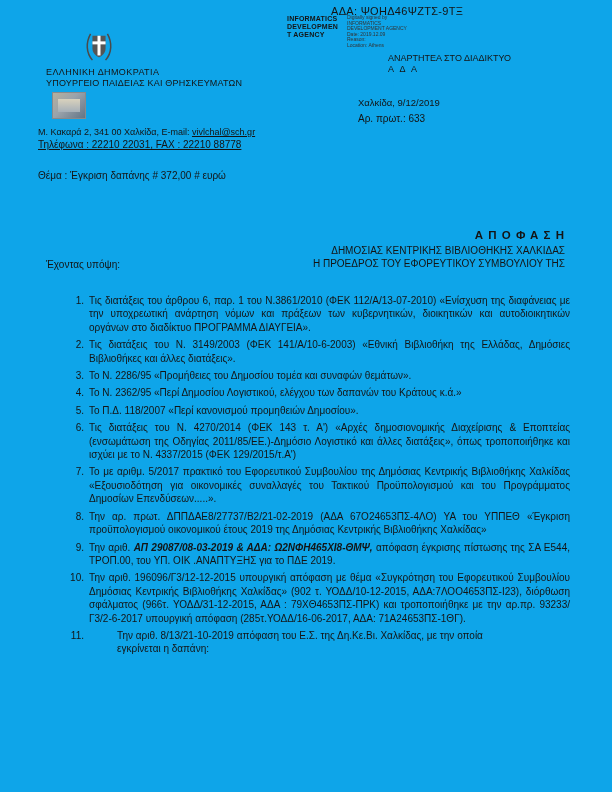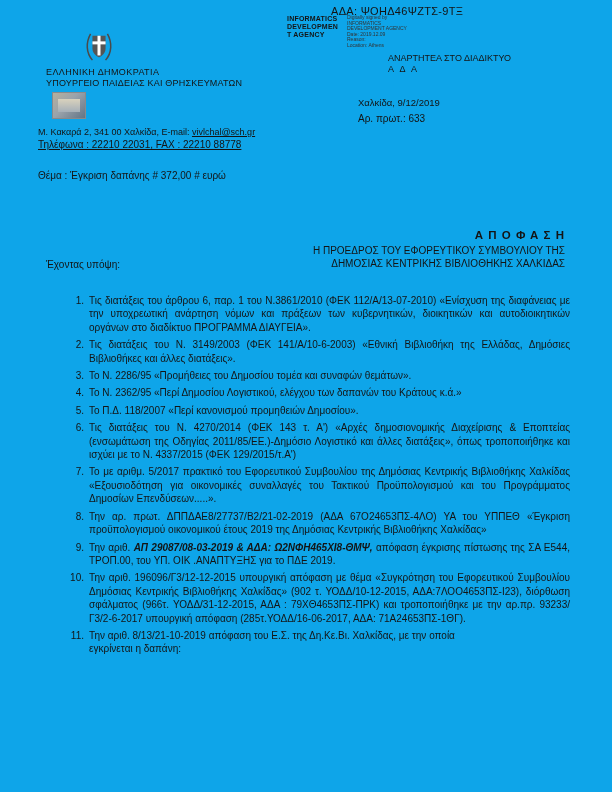--- a/index.html
+++ b/index.html
@@ -37,21 +37,21 @@
   .title-block{left:40px;top:203px;width:525px;text-align:right;margin-top:26px;}
   .title-main{font-size:11.5px;font-weight:bold;letter-spacing:1px;margin-bottom:4px;}
   .title-sub{font-size:10px;line-height:12.5px;}
   .having{left:46px;top:259px;font-size:10px;}
   
   .list{left:66px;top:294px;width:504px;font-size:10px;line-height:13.4px;}
   .item-row{display:grid;grid-template-columns:18px 1fr;column-gap:5px;margin-bottom:4px;}
   .item-num{text-align:right;}
   .item-text{text-align:justify;}
   .em-seg{font-weight:bold;font-style:italic;}
-  .block{display:block;}
+  .block{display:block;margin-left:28px;}
 </style>
 </head>
 <body>
 
 <div class="page">
 
   <div class="abs ada-top">ΑΔΑ: ΨΟΗΔ46ΨΖΤΣ-9ΤΞ</div>
 
   <div class="abs stamp-agency">
     <div>INFORMATICS</div>
@@ -92,22 +92,22 @@
   <div class="abs place-date">Χαλκίδα, 9/12/2019</div>
   <div class="abs protocol">Αρ. πρωτ.: 633</div>
 
   <div class="abs address"><span>Μ. Κακαρά 2, 341 00 Χαλκίδα, E-mail: </span><span class="email">vivlchal@sch.gr</span></div>
   <div class="abs phones">Τηλέφωνα : 22210 22031, FAX : 22210 88778</div>
 
   <div class="abs subject"><span>Θέμα :</span><span> Έγκριση δαπάνης # 372,00 # ευρώ</span></div>
 
   <div class="abs title-block">
     <div class="title-main">Α Π Ο Φ Α Σ Η</div>
+    <div class="title-sub">ΔΗΜΟΣΙΑΣ ΚΕΝΤΡΙΚΗΣ ΒΙΒΛΙΟΘΗΚΗΣ ΧΑΛΚΙΔΑΣ</div>
     <div class="title-sub">Η ΠΡΟΕΔΡΟΣ ΤΟΥ ΕΦΟΡΕΥΤΙΚΟΥ ΣΥΜΒΟΥΛΙΟΥ ΤΗΣ</div>
-    <div class="title-sub">ΔΗΜΟΣΙΑΣ ΚΕΝΤΡΙΚΗΣ ΒΙΒΛΙΟΘΗΚΗΣ ΧΑΛΚΙΔΑΣ</div>
   </div>
 
   <div class="abs having">Έχοντας υπόψη:</div>
 
   <div class="abs list">
 
     <div class="item-row">
       <span class="item-num">1.</span>
       <span class="item-text">Τις διατάξεις του άρθρου 6, παρ. 1 του Ν.3861/2010 (ΦΕΚ 112/Α/13-07-2010) «Ενίσχυση της διαφάνειας με την υποχρεωτική ανάρτηση νόμων και πράξεων των κυβερνητικών, διοικητικών και αυτοδιοικητικών οργάνων στο διαδίκτυο ΠΡΟΓΡΑΜΜΑ ΔΙΑΥΓΕΙΑ».</span>
     </div>

